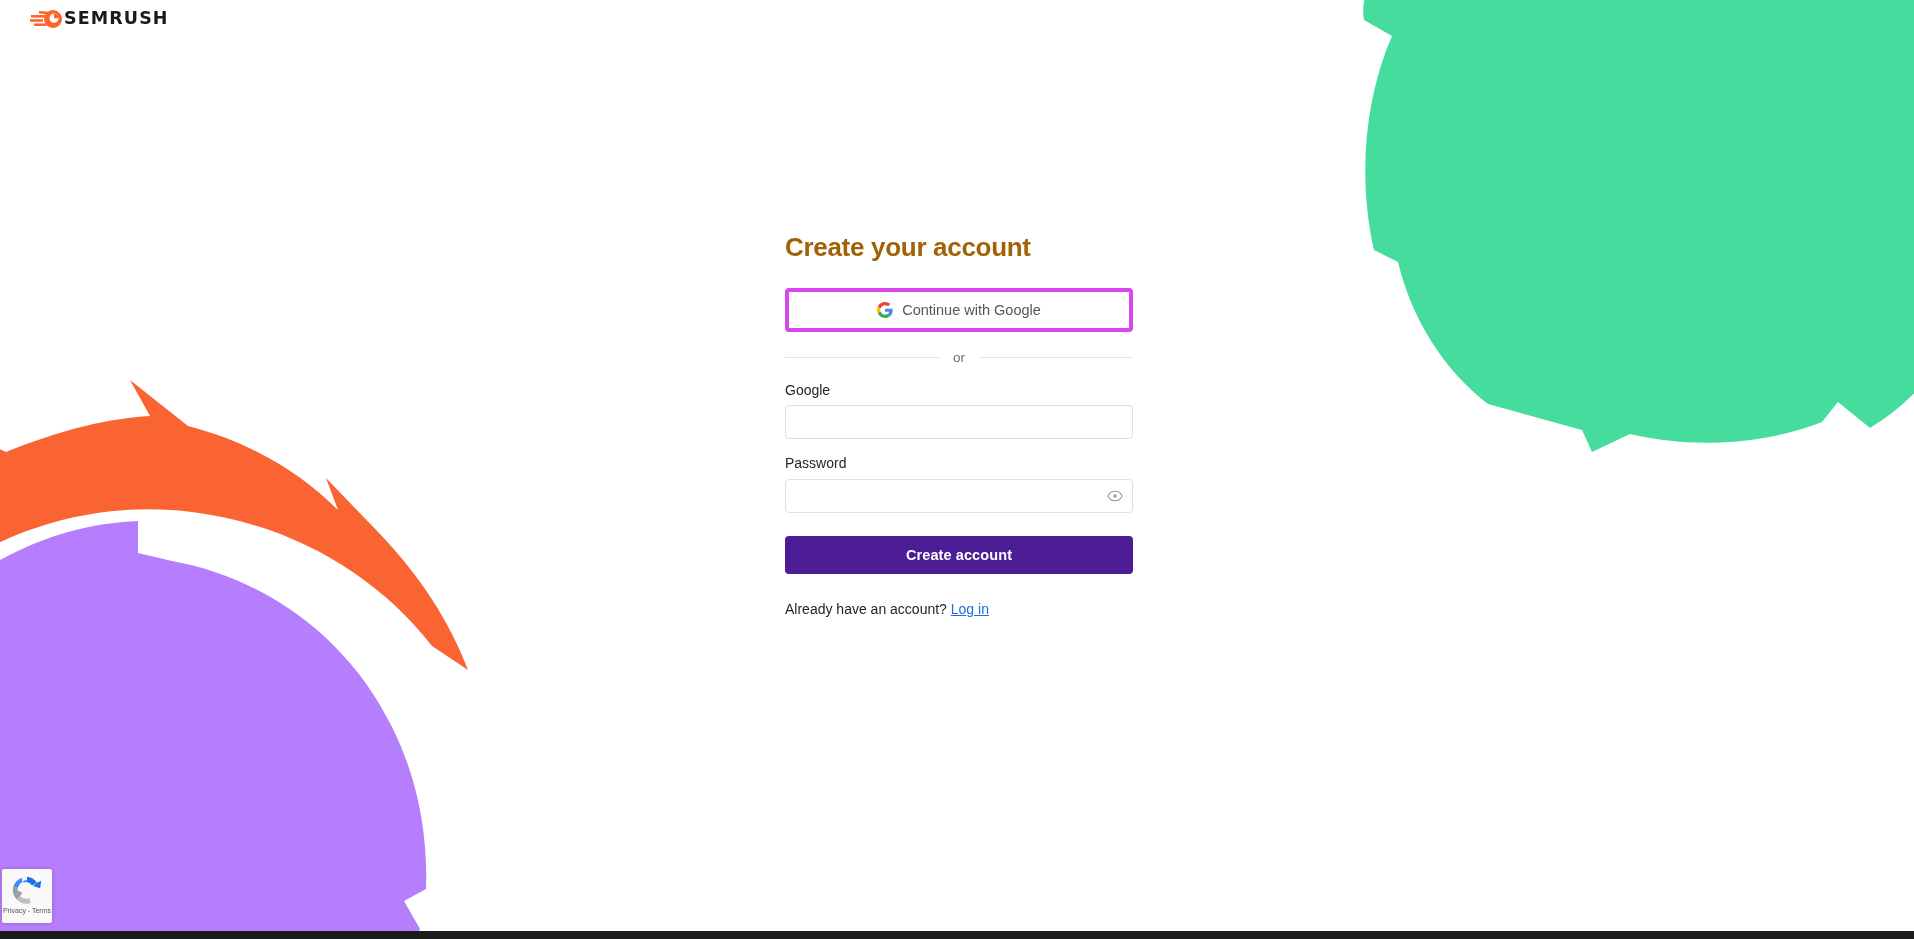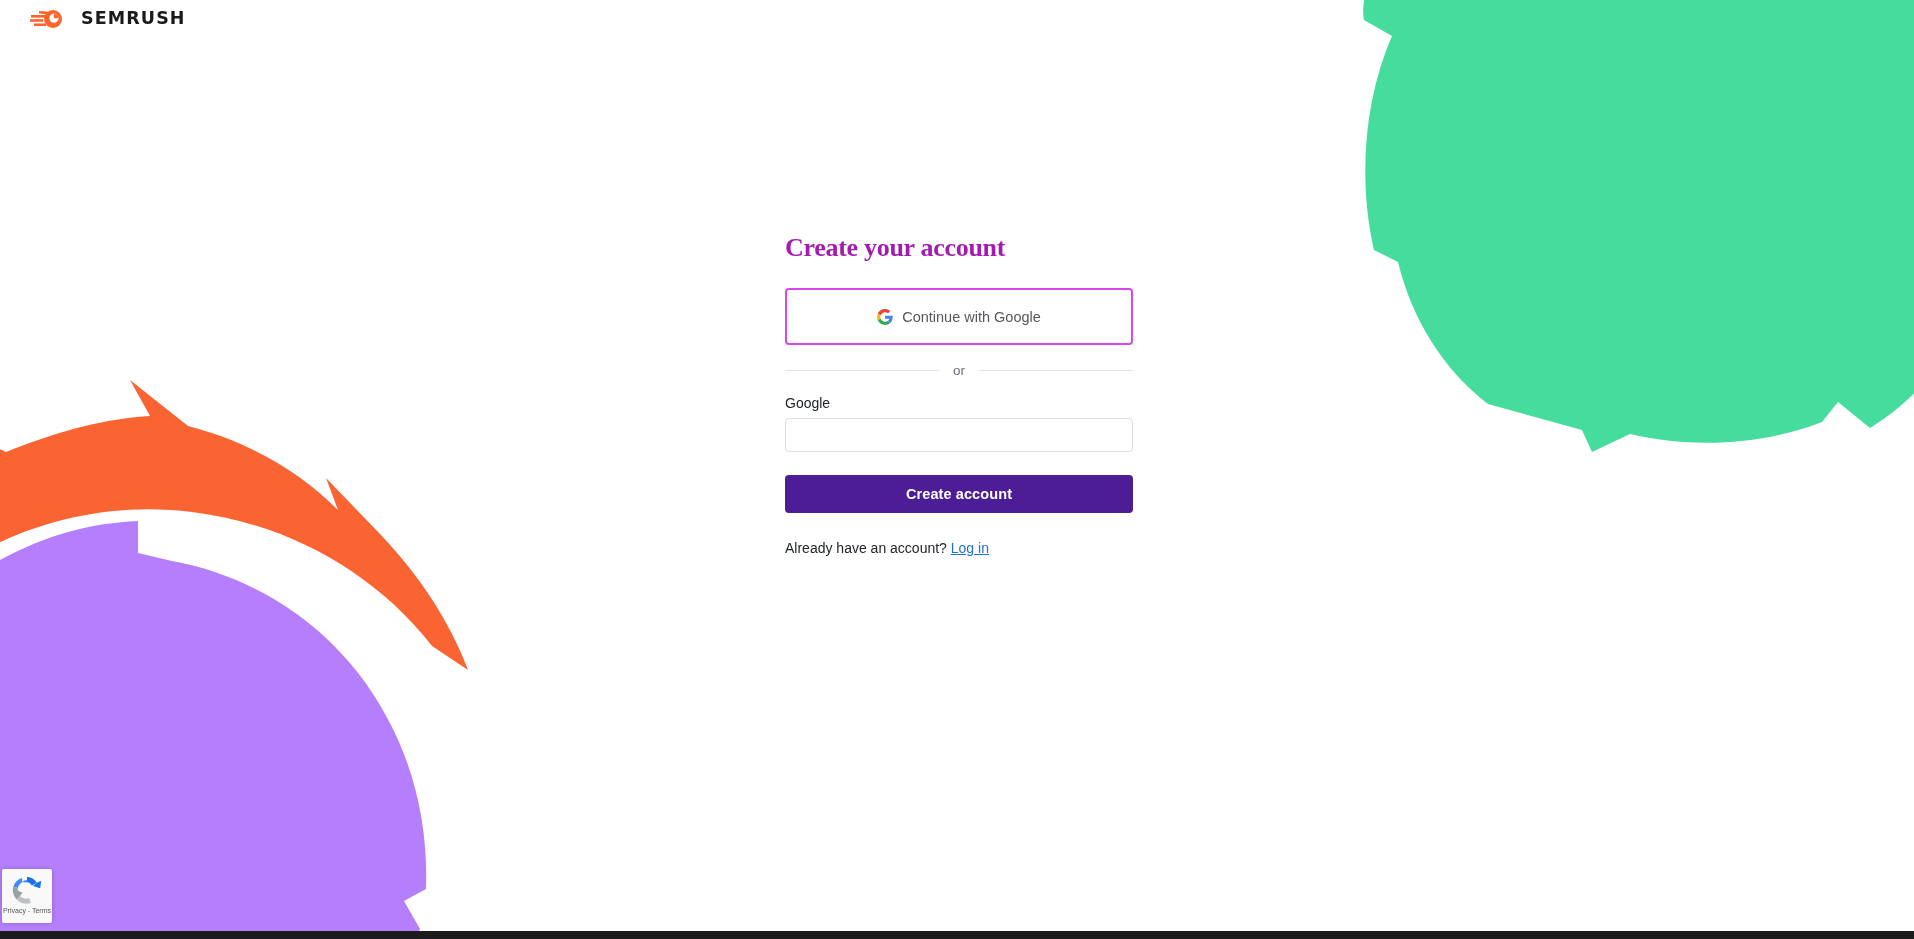--- a/index.html
+++ b/index.html
@@ -31,21 +31,21 @@
   #shape-orange { top: 360px;  left: -180px; }
   #shape-purple { top: 505px;  left: -180px; }
 
   
   .logo {
     position: absolute;
     top: 8px;
     left: 30px;
     display: flex;
     align-items: center;
-    gap: 17px;
+    gap: 0;
     z-index: 5;
   }
   .logo-mark { width: 34px; height: 22px; display: block; }
   .logo-text {
     font-family: "DejaVu Sans", sans-serif;
     font-size: 17.5px;
     font-weight: 700;
     letter-spacing: 1.1px;
     color: #1a1a1a;
     line-height: 1;
@@ -62,34 +62,34 @@
     justify-content: center;
     z-index: 4;
   }
   .form-card {
     width: 348px;
     margin-left: 4px;
     padding-top: 232px;
   }
 
   .page-title {
-    font-family: Liberation Serif, serif;
+    font-family: Liberation Sans, sans-serif;
     font-size: 26px;
     font-weight: 700;
-    color: #a21caf;
+    color: #a16207;
     letter-spacing: -0.3px;
     margin-bottom: 25px;
     line-height: 1.2;
   }
 
   
   .google-btn {
     width: 348px;
-    height: 57px;
-    border: 2px solid #d946ef;
+    height: 44px;
+    border: 4px solid #d946ef;
     border-radius: 4px;
     background: #ffffff;
     display: flex;
     align-items: center;
     justify-content: center;
     gap: 9px;
     cursor: pointer;
     font-family: "Liberation Sans", sans-serif;
     font-size: 14.5px;
     color: #55565a;
@@ -330,20 +330,32 @@
 
     
     <div class="field">
       <label class="field-label">Google</label>
       <div class="input-shell">
         <input class="text-input" type="email" value="" placeholder="" style="">
       </div>
     </div>
 
     
+    <div class="field">
+      <label class="field-label">Password</label>
+      <div class="input-shell">
+        <input class="text-input" type="password" value="" placeholder="" style="">
+        <button type="button" class="eye-btn">
+          <svg width="16" height="16" viewBox="0 0 16 16" aria-hidden="true">
+            <path d="M8 3.3C4.6 3.3 1.9 5.7 1 8c.9 2.3 3.6 4.7 7 4.7s6.1-2.4 7-4.7c-.9-2.3-3.6-4.7-7-4.7z" fill="none" stroke="#9a9ca3" stroke-width="1.1"></path>
+            <circle cx="8" cy="8" r="1.75" fill="#9a9ca3"></circle>
+          </svg>
+        </button>
+      </div>
+    </div>
 
     
     <button type="submit" class="submit-btn">Create account</button>
 
     
 
     
     <p class="already">
       <span>Already have an account?</span>
       <a class="link">Log in</a>

